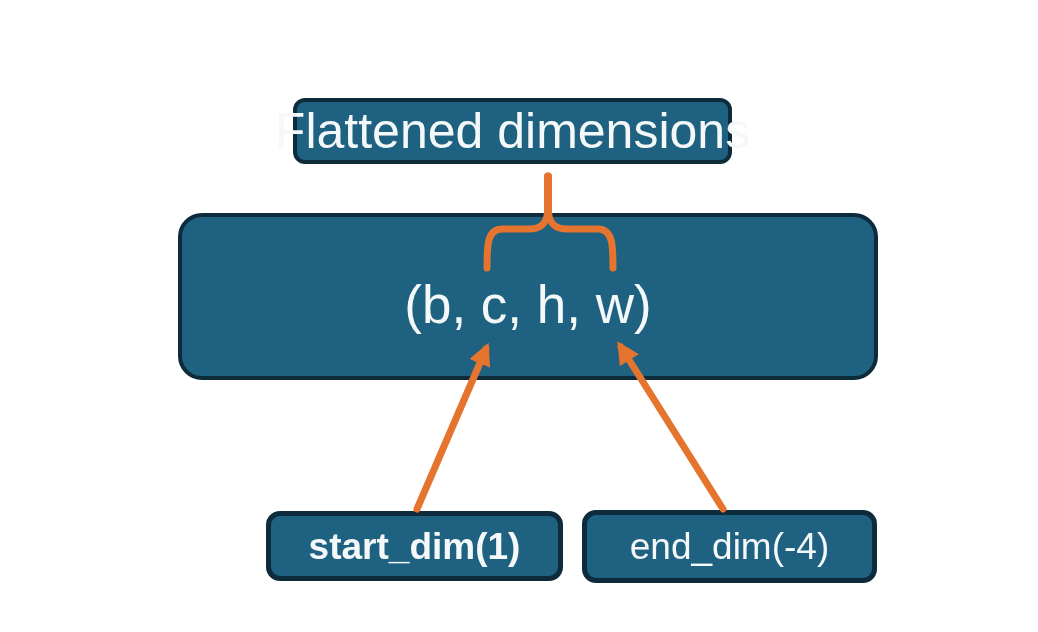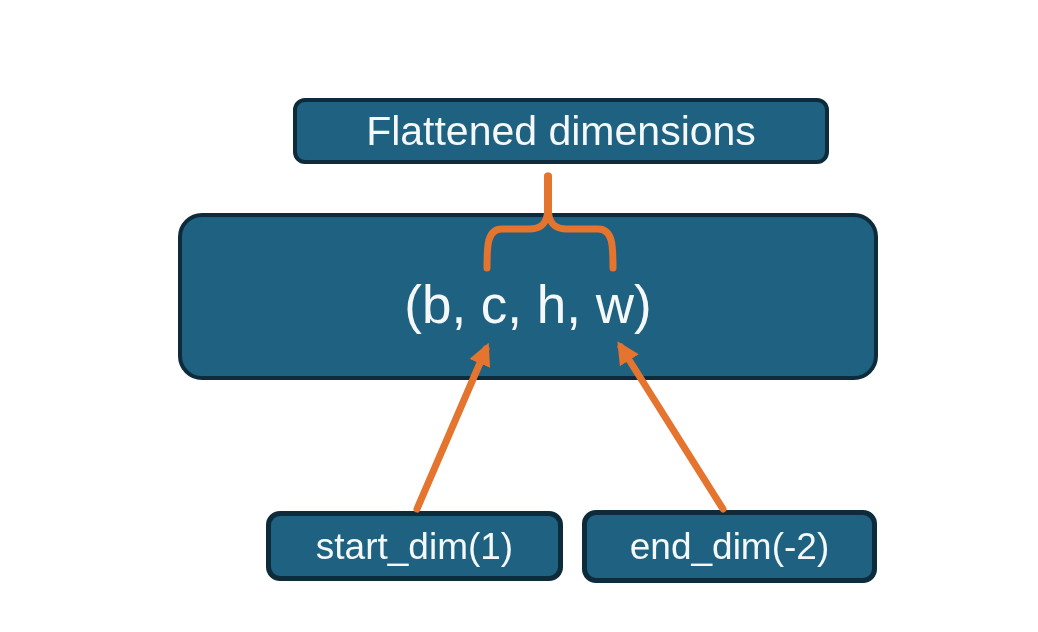--- a/index.html
+++ b/index.html
@@ -26,38 +26,39 @@
     justify-content: center;
     background: var(--node-fill);
     color: var(--node-text);
     border: 4px solid var(--node-border);
     z-index: 1;
     white-space: nowrap;
     line-height: 1;
   }
   .node-flattened {
     left: 293px; top: 98px;
-    width: 536px; height: 66px;
+    width: 439px; height: 66px;
     border-radius: 12px;
-    font-size: 41px;
+    font-size: 50px;
   }
   .node-tensor {
     left: 178px; top: 213px;
     width: 700px; height: 167px;
     border-radius: 24px;
     font-size: 53px;
     padding-top: 16px;
     text-align: right;
   }
   .node-startdim {
     left: 266px; top: 511px;
     width: 297px; height: 70px;
     border-radius: 14px;
     border-width: 5px;
     font-size: 37px;
+    font-weight: bold;
   }
   .node-enddim {
     left: 582px; top: 510px;
     width: 295px; height: 73px;
     border-radius: 14px;
     border-width: 5px;
     font-size: 37px;
   }
   .connectors {
     position: absolute;
@@ -88,21 +89,21 @@
 
   <div class="node node-tensor">
     <span>(b, c, h, w)</span>
   </div>
 
   <div class="node node-startdim">
     <span>start_dim(1)</span>
   </div>
 
   <div class="node node-enddim">
-    <span>end_dim(-2)</span>
+    <span>end_dim(-4)</span>
   </div>
 
   <svg class="connectors" viewBox="0 0 1038 632" xmlns="http://www.w3.org/2000/svg">
     <defs>
       <marker id="arrowhead" viewBox="0 0 10 10" refX="7" refY="5" markerWidth="3.2" markerHeight="3.2" orient="auto-start-reverse">
         <path class="arrowhead-fill" d="M0 0 L10 5 L0 10 z"></path>
       </marker>
     </defs>
 
     <path class="stroke" d="M487 268 C487 246 487 229 502 229 L529 229 C541 229 546 224 547.5 213 L547.5 176"></path>

